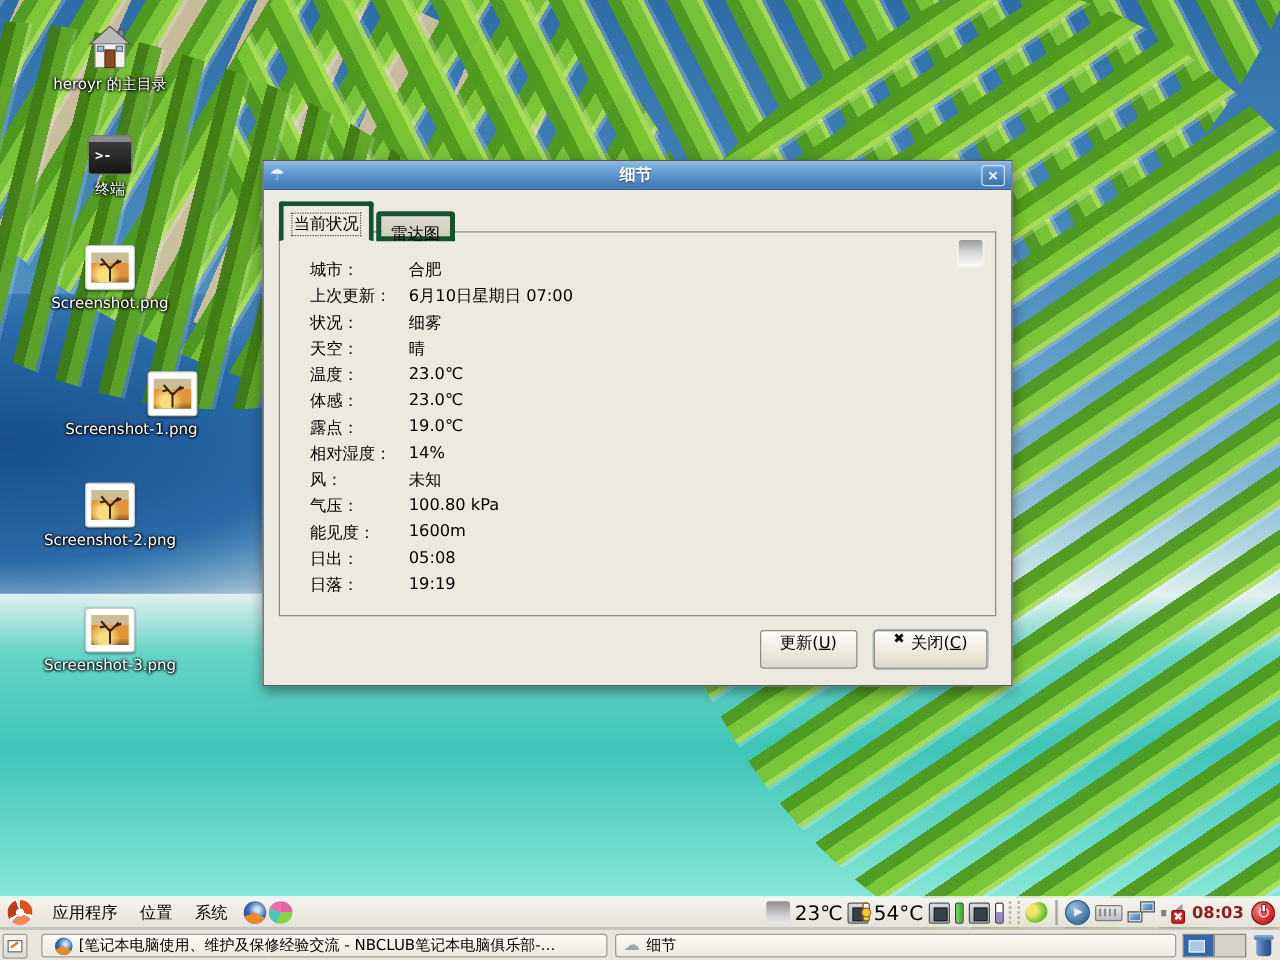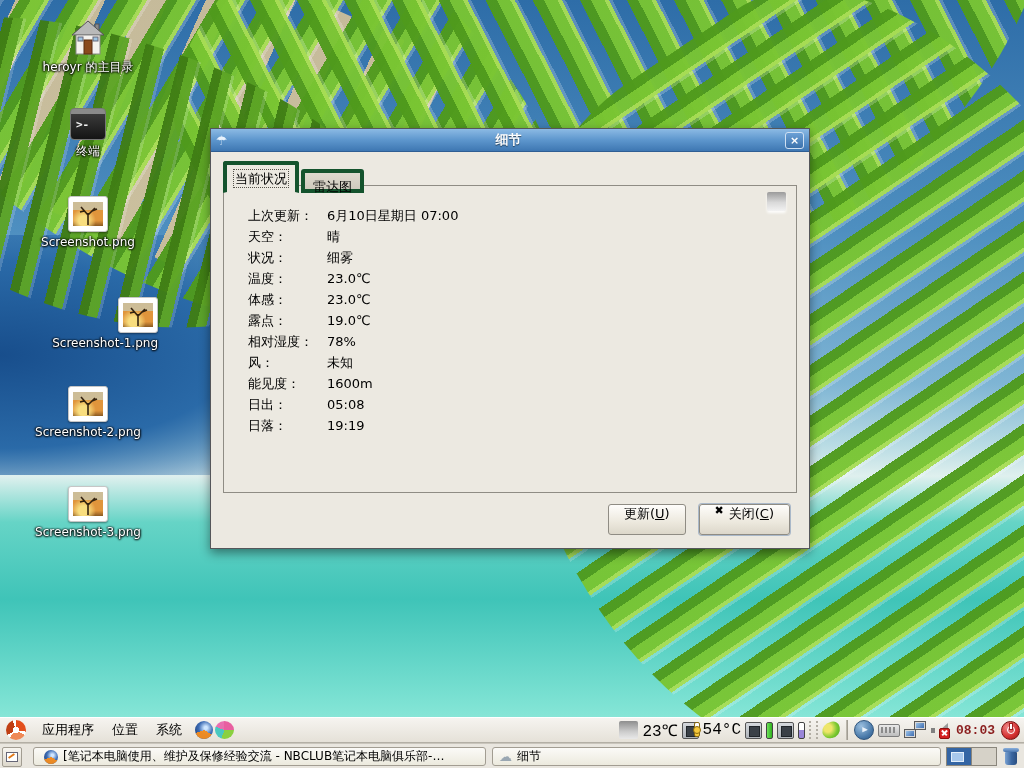--- a/index.html
+++ b/index.html
@@ -61,21 +61,21 @@
   .gbtn{height:29px;display:flex;justify-content:center;gap:5px;padding:0 15px;
     font-size:13px;color:#000;border:1px solid #8f8c84;border-radius:3px;
     background:linear-gradient(180deg,#fefdfb,#ece8dd 60%,#dcd7ca);cursor:default;}
   .gbtn.default{box-shadow:0 0 0 1px #a9b8c9;}
   .gbtn .mn{text-decoration:underline;}
   .gbtn .bi{font-size:11px;line-height:1;}
 
   
   .menu-panel{position:absolute;left:0;top:717px;width:1024px;height:26px;z-index:10;
     background:linear-gradient(180deg,#f6f4f0,#e5e1d8);border-top:1px solid #fff;border-bottom:1px solid #b3afa5;
-    display:flex;align-items:center;box-sizing:border-box;font-family:Liberation Mono, monospace;}
+    display:flex;align-items:center;box-sizing:border-box;}
   .mp-left{display:flex;align-items:center;height:100%;}
   .ubuntu-logo{width:20px;height:20px;border-radius:50%;margin:0 7px 0 6px;
     background:radial-gradient(circle at 50% 50%,#fff 0 3px,rgba(0,0,0,0) 3.5px),
                conic-gradient(#e34f1c 0 100deg,#fff 100deg 120deg,#ef8956 120deg 220deg,#fff 220deg 240deg,#c03f14 240deg 340deg,#fff 340deg);}
   .menu-item{padding:0 9px;height:100%;display:flex;align-items:center;font-size:13px;}
   .ff-icon{width:18px;height:18px;border-radius:50%;position:relative;margin-left:4px;
     background:radial-gradient(circle at 60% 38%,#cfe6ff 0 10%,#3e6db5 45%,#1d3f7c 85%);}
   .ff-icon i{position:absolute;inset:0;border-radius:50%;
     background:conic-gradient(from 120deg,rgba(244,140,30,.95) 0 130deg,rgba(0,0,0,0) 130deg);}
   .swirl-icon{width:19px;height:18px;border-radius:50%;margin-left:2px;
@@ -224,50 +224,58 @@
     </div>
     <div class="tab inactive">
       <span>雷达图</span>
     </div>
   </div>
 
   <div class="nbframe">
     <div class="wimg"></div>
     <div class="rows">
       <div class="row">
+          <span class="fl">城市：</span>
+          <span>合肥</span>
+        </div>
+      <div class="row">
           <span class="fl">上次更新：</span>
           <span>6月10日星期日 07:00</span>
         </div>
       <div class="row">
+          <span class="fl">状况：</span>
+          <span>细雾</span>
+        </div>
+      <div class="row">
           <span class="fl">天空：</span>
           <span>晴</span>
         </div>
       <div class="row">
-          <span class="fl">状况：</span>
-          <span>细雾</span>
-        </div>
-      <div class="row">
           <span class="fl">温度：</span>
           <span>23.0℃</span>
         </div>
       <div class="row">
           <span class="fl">体感：</span>
           <span>23.0℃</span>
         </div>
       <div class="row">
           <span class="fl">露点：</span>
           <span>19.0℃</span>
         </div>
       <div class="row">
           <span class="fl">相对湿度：</span>
-          <span>78%</span>
+          <span>14%</span>
         </div>
       <div class="row">
           <span class="fl">风：</span>
           <span>未知</span>
+        </div>
+      <div class="row">
+          <span class="fl">气压：</span>
+          <span>100.80 kPa</span>
         </div>
       <div class="row">
           <span class="fl">能见度：</span>
           <span>1600m</span>
         </div>
       <div class="row">
           <span class="fl">日出：</span>
           <span>05:08</span>
         </div>
       <div class="row">

